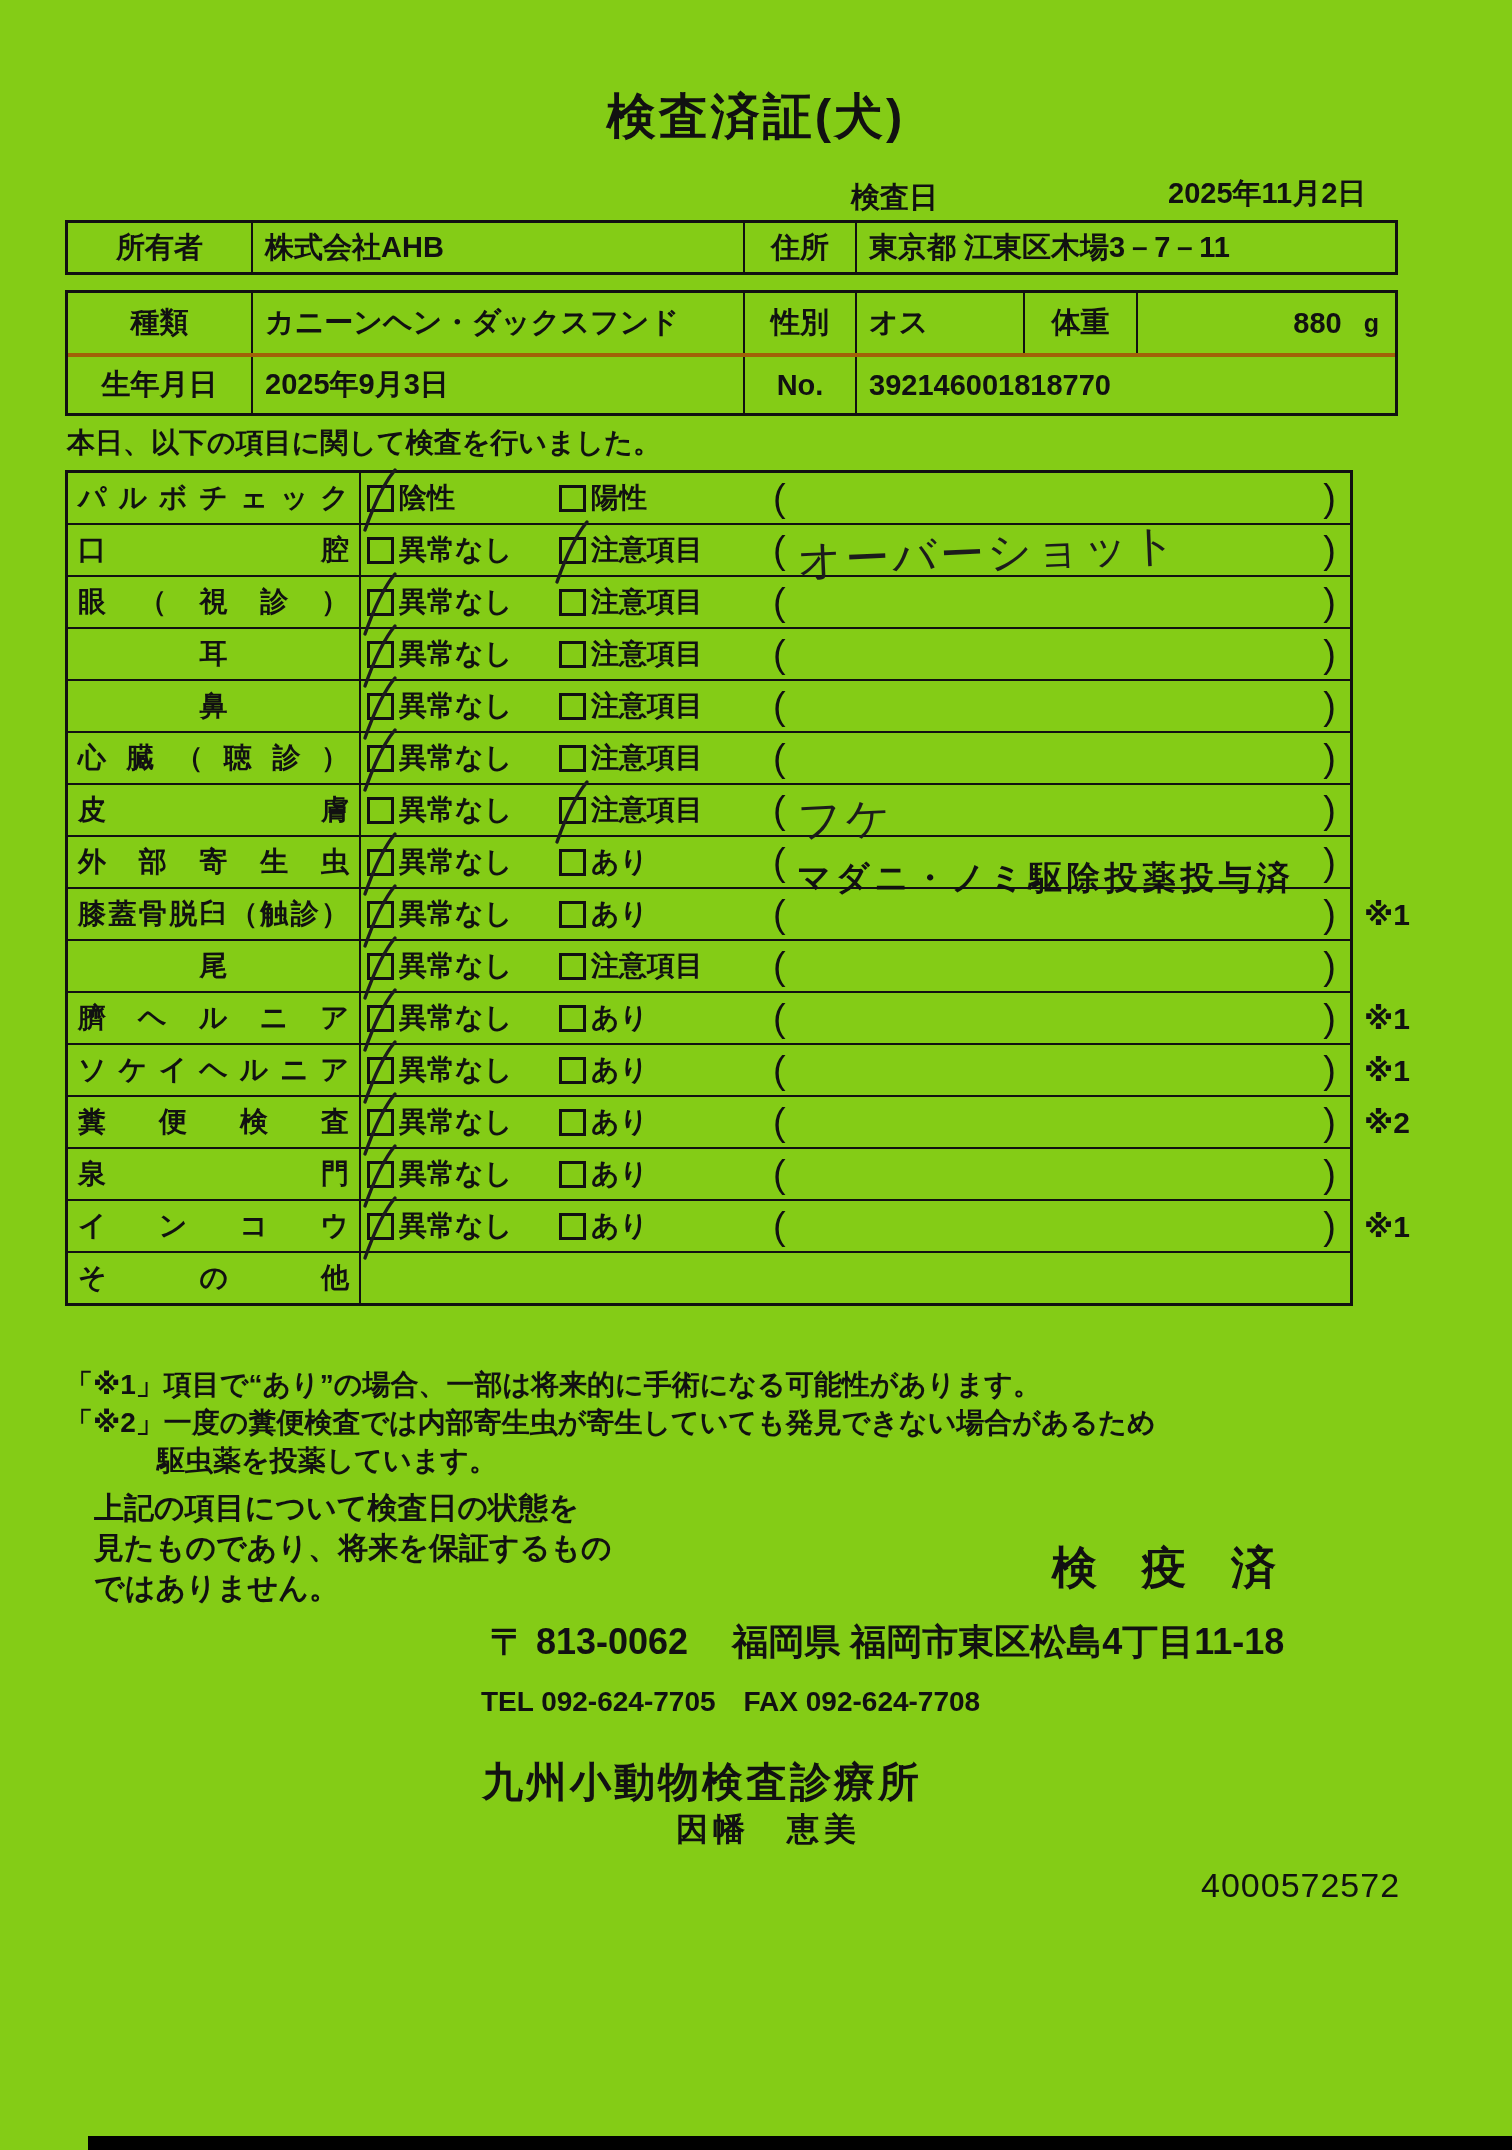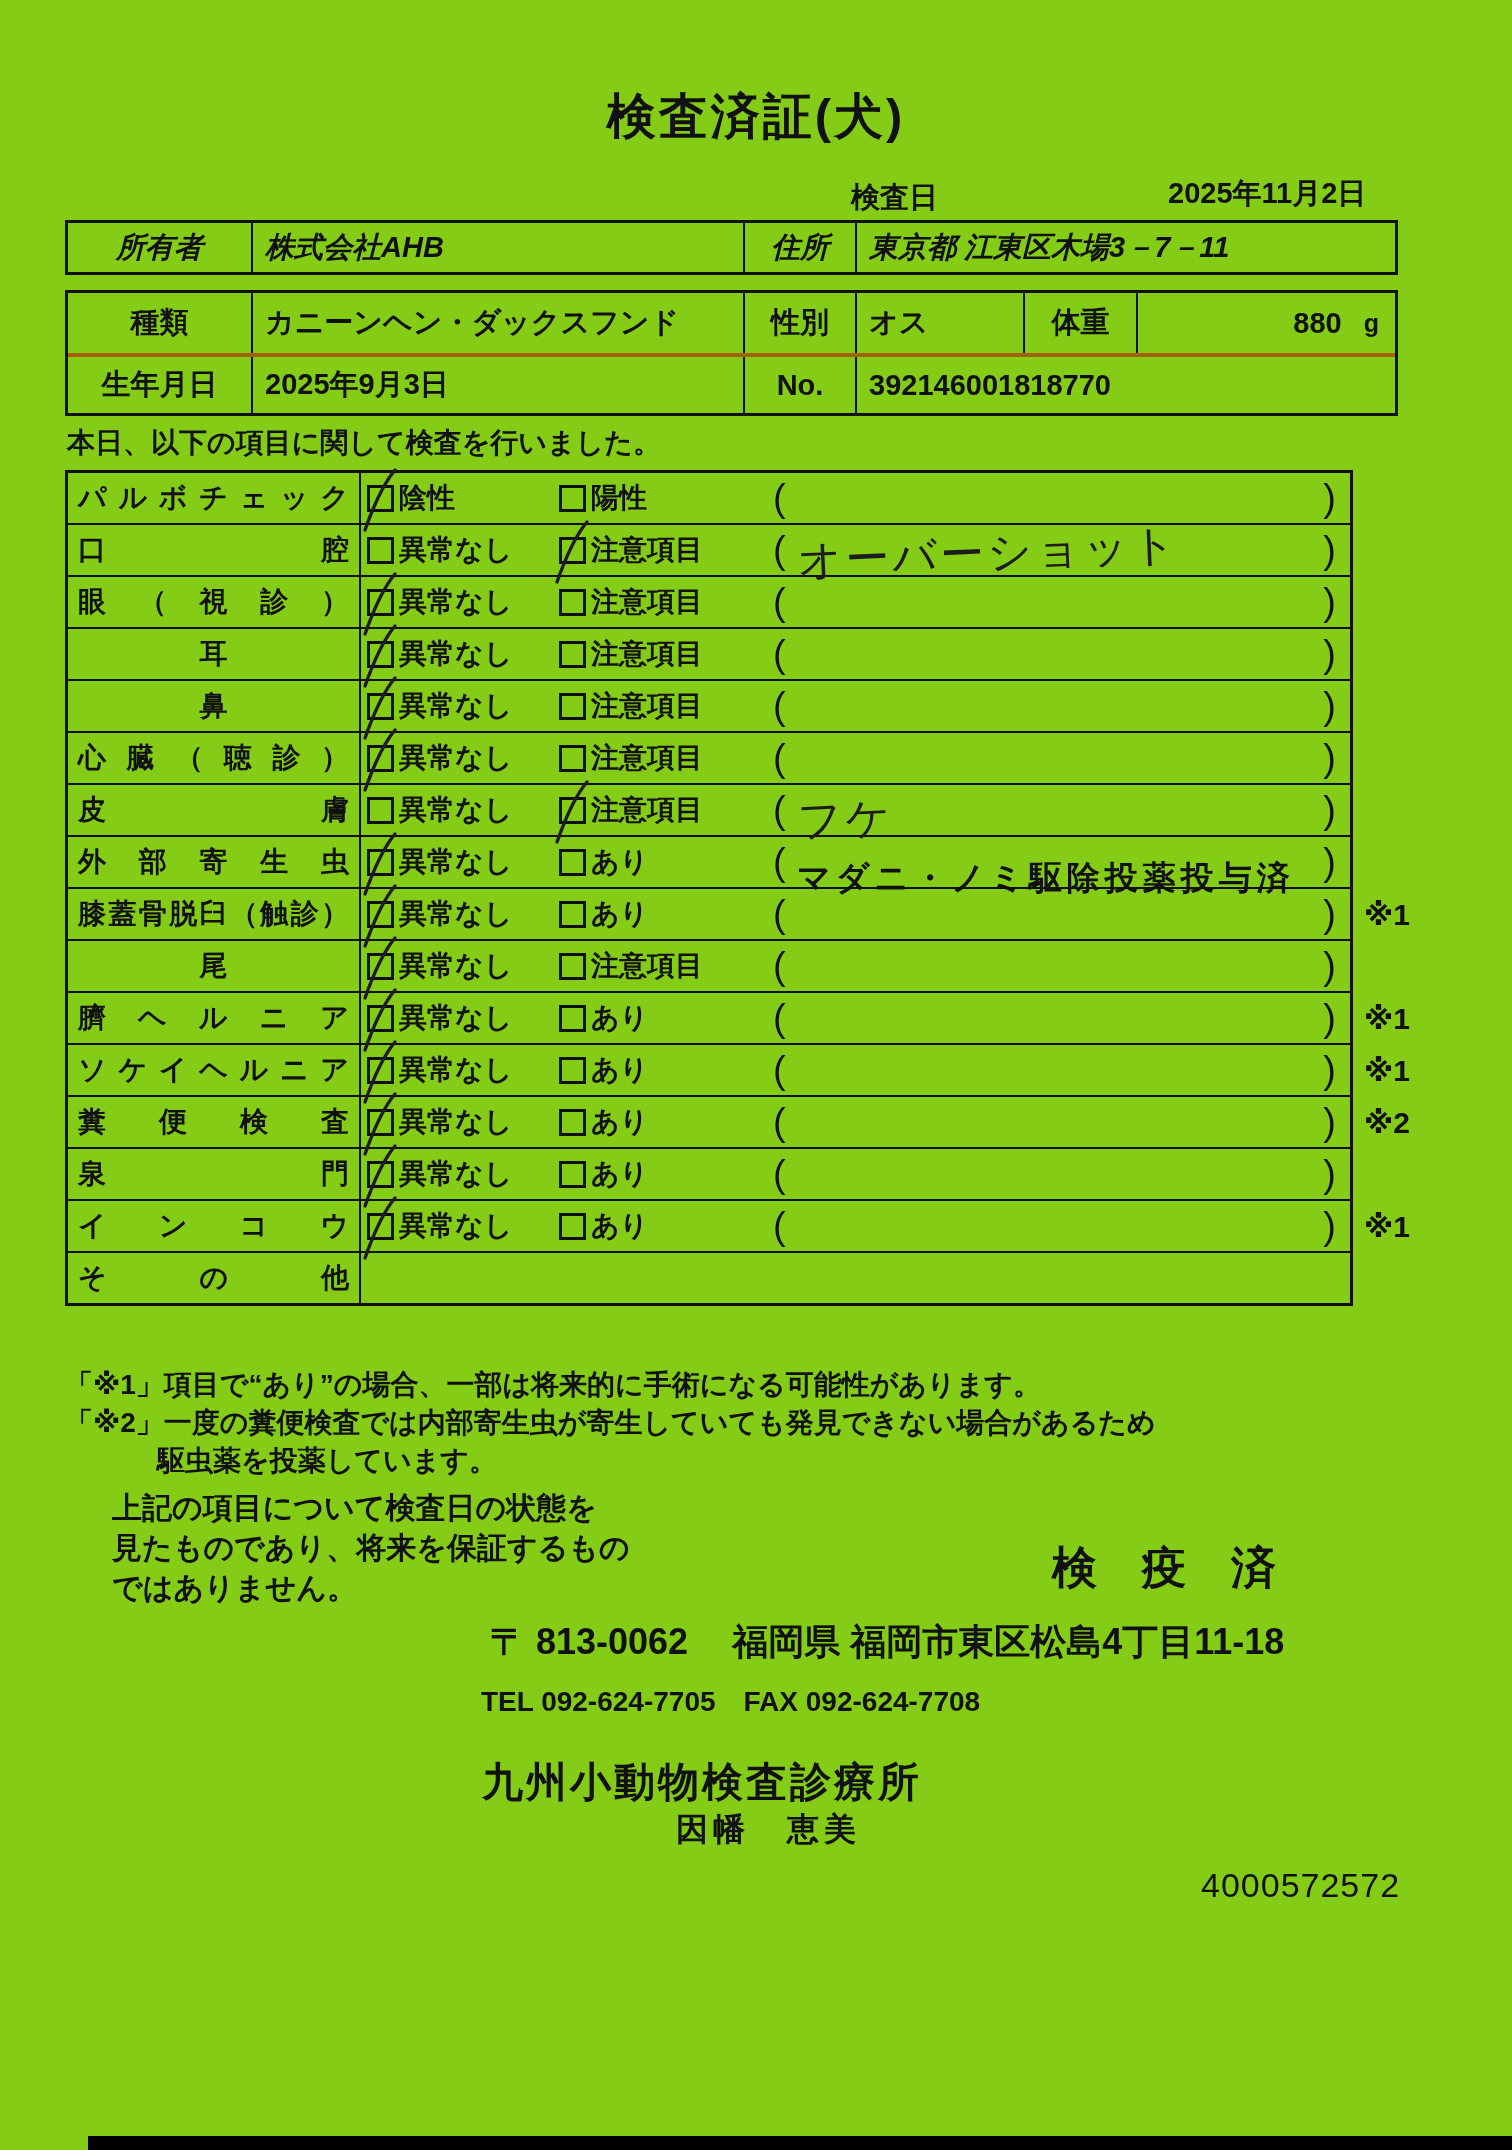--- a/index.html
+++ b/index.html
@@ -21,21 +21,21 @@
   .htable { position:absolute; left:65px; width:1333px; border:3px solid #111; box-sizing:border-box; }
   .hrow { display:grid; }
   .hcell {
     display:flex; align-items:center; font-size:29px; font-weight:bold;
     box-sizing:border-box; overflow:hidden; white-space:nowrap;
   }
   .hcell + .hcell { border-left:2px solid #111; }
   .hcell.lab { justify-content:center; }
   .hcell.val { padding-left:12px; }
   .t1 { top:220px; }
-  .t1 .hrow { grid-template-columns:183px 492px 112px 1fr; height:49px;font-style:italic; }
+  .t1 .hrow { grid-template-columns:183px 492px 112px 1fr; height:49px; }
   .t2 { top:290px; }
   .t2 .r1 { grid-template-columns:183px 492px 112px 168px 113px 1fr; height:60px; }
   .t2 .r2 { grid-template-columns:183px 492px 112px 1fr; height:56px; border-top:4px solid #a16207; }
   .weight-cell { justify-content:flex-end; padding-right:16px; }
   .weight-unit { font-size:25px; margin-left:22px; }
 
   .intro { position:absolute; left:67px; top:424px; font-size:28px; font-weight:bold; }
 
   
   .ctable { position:absolute; left:65px; top:470px; width:1288px; border:3px solid #111; box-sizing:border-box; }
@@ -55,21 +55,21 @@
   .paren { position:absolute; top:0; height:100%; display:flex; align-items:center; font-size:38px; font-weight:400; }
   .paren.open { left:412px; } .paren.close { right:14px; }
   .note { position:absolute; left:436px; right:46px; top:0; height:100%; display:flex; align-items:center; white-space:nowrap; overflow:visible; z-index:2; }
   .note.handwritten { font-size:44px; font-weight:400; letter-spacing:3px; color:#1c1c1c; transform:rotate(-2.5deg); }
   .note.printed { font-size:33px; font-weight:bold; letter-spacing:5px; padding-top:16px; }
   .mark { position:absolute; left:calc(100% + 14px); top:0; height:100%; display:flex; align-items:center; font-size:30px; font-weight:bold; white-space:nowrap; }
 
   
   .footnotes { position:absolute; left:65px; top:1366px; font-size:28px; font-weight:bold; line-height:38px; }
   .footnotes .indent { padding-left:92px; }
-  .statement { position:absolute; left:112px; top:1488px; font-size:30px; font-weight:bold; line-height:40px; }
+  .statement { position:absolute; left:94px; top:1488px; font-size:30px; font-weight:bold; line-height:40px; }
   .stamp { position:absolute; left:1052px; top:1538px; font-size:45px; font-weight:bold; letter-spacing:16px; }
   .postal-line { position:absolute; left:490px; top:1618px; font-size:36px; font-weight:bold; white-space:nowrap; }
   .postal-line .gap { display:inline-block; width:44px; }
   .tel-line { position:absolute; left:481px; top:1686px; font-size:28px; font-weight:bold; white-space:nowrap; }
   .tel-line .gap { display:inline-block; width:28px; }
   .clinic-name { position:absolute; left:482px; top:1755px; font-size:41px; font-weight:bold; letter-spacing:3px; }
   .vet-name { position:absolute; left:676px; top:1808px; font-size:32px; font-weight:bold; letter-spacing:5px; }
   .serial { position:absolute; left:1201px; top:1866px; font-size:34px; font-weight:normal; letter-spacing:1px; }
   .scan-bar { position:absolute; left:88px; top:2136px; width:1424px; height:14px; background:#000; }
 </style>

